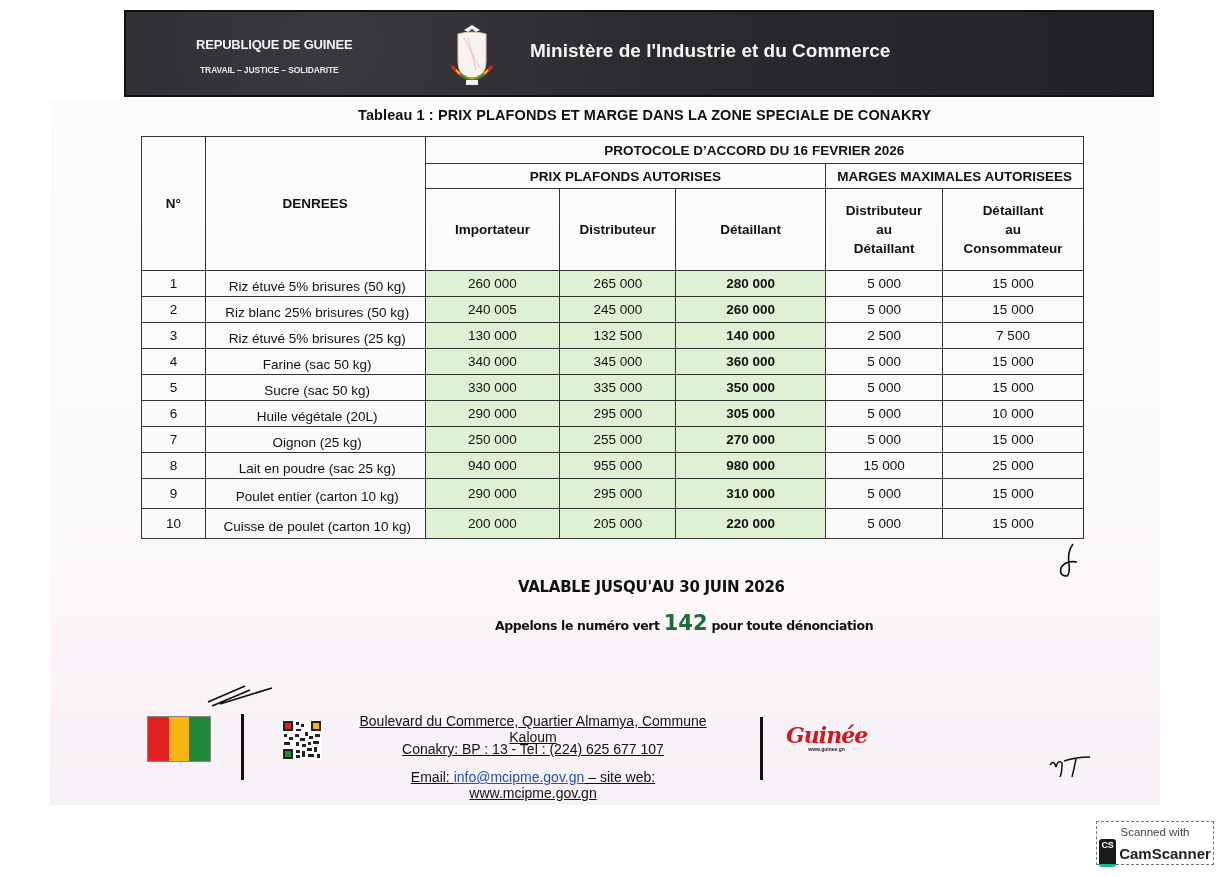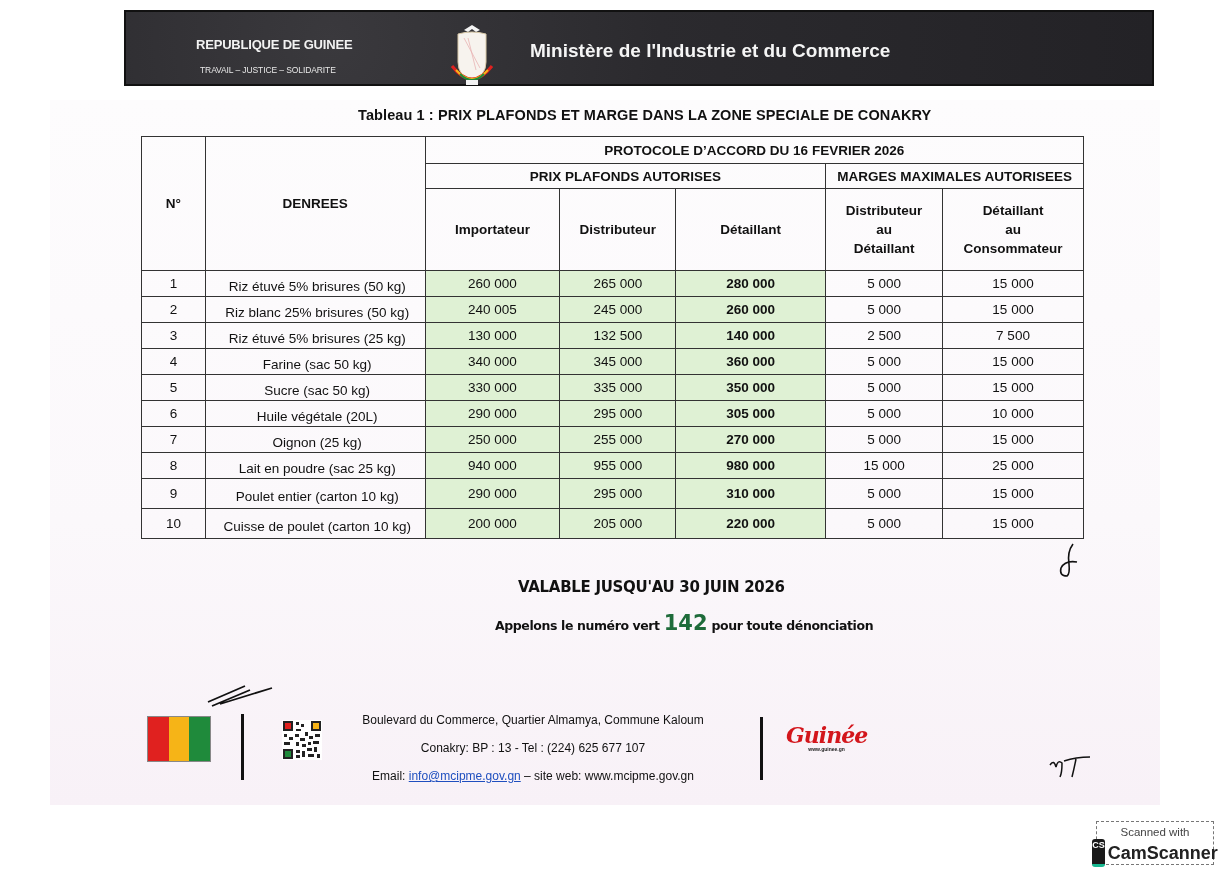--- a/index.html
+++ b/index.html
@@ -6,31 +6,31 @@
   html, body { width: 1227px; height: 877px; background: #ffffff; overflow: hidden; }
   body { position: relative; font-family: "Liberation Sans", sans-serif; color: #111; }
 
   .page-bg {
     position: absolute; left: 50px; top: 100px; width: 1110px; height: 705px;
     background: linear-gradient(180deg, #fdfcfd 0%, #fbf8fb 60%, #f8f1f7 100%);
   }
 
   
   .banner {
-    position: absolute; left: 124px; top: 10px; width: 1030px; height: 76px;
+    position: absolute; left: 124px; top: 10px; width: 1030px; height: 87px;
     background: #2b2a2e;
     background-image: radial-gradient(circle at 20% 40%, #3a393d 0%, #2b2a2e 40%, #232226 100%);
     border: 2px solid #111;
   }
   .banner .rep {
     position: absolute; left: 70px; top: 25px; color: #f2f2f2; font-weight: bold;
     font-size: 13px; font-family: "Liberation Sans", sans-serif; letter-spacing: -0.2px;
   }
   .banner .motto {
-    position: absolute; left: 74px; top: 53px; color: #e8e8e8; font-weight: normal;
+    position: absolute; left: 74px; top: 53px; color: #e8e8e8; font-weight: bold;
     font-size: 8.5px; letter-spacing: -0.1px;
   }
   .banner .emblem {
     position: absolute; left: 316px; top: 10px; width: 60px; height: 68px;
   }
   .banner .ministry {
     position: absolute; left: 404px; top: 28px; color: #f5f5f5; font-weight: bold;
     font-size: 19px; letter-spacing: 0px;
   }
 
@@ -69,36 +69,36 @@
     position: absolute; left: 467px; top: 611px; font-weight: bold; font-size: 12.5px;
     font-family: "DejaVu Sans", sans-serif; letter-spacing: -0.4px; margin-left: 28px;
   }
   .hotline .num { color: #1e6b3a; font-size: 21px; letter-spacing: 0; }
 
   
   .flag { position: absolute; left: 147px; top: 716px; width: 64px; height: 46px; display: flex; border: 1px solid #888; }
   .flag div { flex: 1; }
   .vbar { position: absolute; width: 3px; background: #111; }
   .qr { position: absolute; left: 282px; top: 720px; width: 40px; height: 40px; }
-  .addr { position: absolute; left: 348px; width: 370px; text-align: center; font-size: 12px; }
+  .addr { position: absolute; left: 348px; width: 370px; text-align: center; font-size: 14px; text-decoration: underline; }
   .addr a { color: #1f4fbf; text-decoration: underline; }
   .guinee-logo { position: absolute; left: 786px; top: 722px; }
   .guinee-logo .word { color: #d3161c; font-family: "DejaVu Serif", serif; font-style: italic; font-weight: bold; font-size: 22px; letter-spacing: -1px; }
   .guinee-logo .url { font-size: 5px; font-weight: bold; text-align: center; margin-top: -2px; color: #222; }
 
   .sig { position: absolute; }
 
   .camscanner {
     position: absolute; left: 1096px; top: 821px; width: 118px; height: 44px;
     border: 1px dashed #777; background: #fff; text-align: center;
   }
   .camscanner .l1 { font-size: 11.5px; color: #444; margin-top: 4px; text-align: center; }
   .camscanner .l2 { display: flex; align-items: center; justify-content: center; gap: 3px; margin-top: 1px; }
   .camscanner .cs-badge { width: 17px; height: 28px; background: #1a1a1a; color: #fff; font-size: 9px; font-weight: bold; border-radius: 3px; line-height: 13px; border-bottom: 3px solid #17b890; }
-  .camscanner .brand { font-size: 18px; color: #222; font-weight: bold; letter-spacing: 0; }
+  .camscanner .brand { font-size: 15px; color: #222; font-weight: bold; letter-spacing: 0; }
 </style>
 </head>
 <body>
 
 <div class="page-bg"></div>
 
 <div class="banner">
   <div class="rep">REPUBLIQUE DE GUINEE</div>
   <div class="motto">TRAVAIL – JUSTICE – SOLIDARITE</div>
   <svg class="emblem" viewBox="0 0 60 68">

